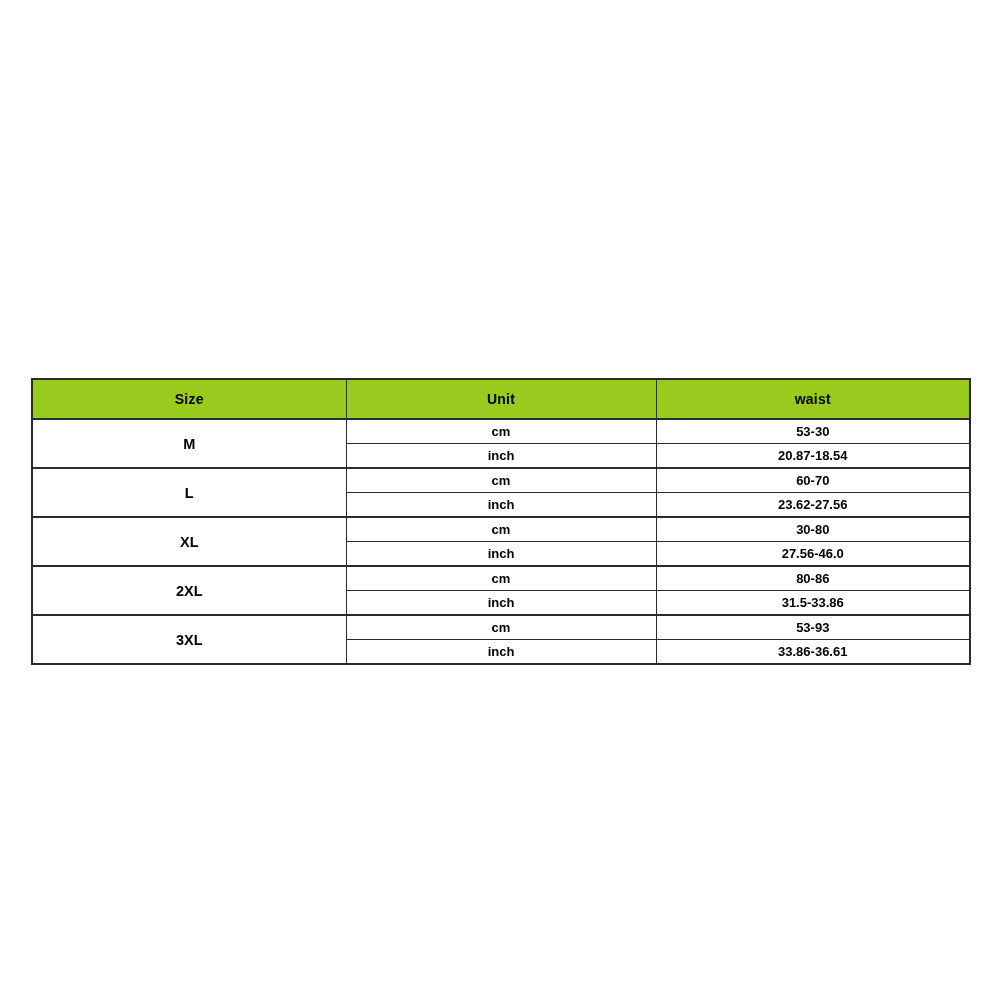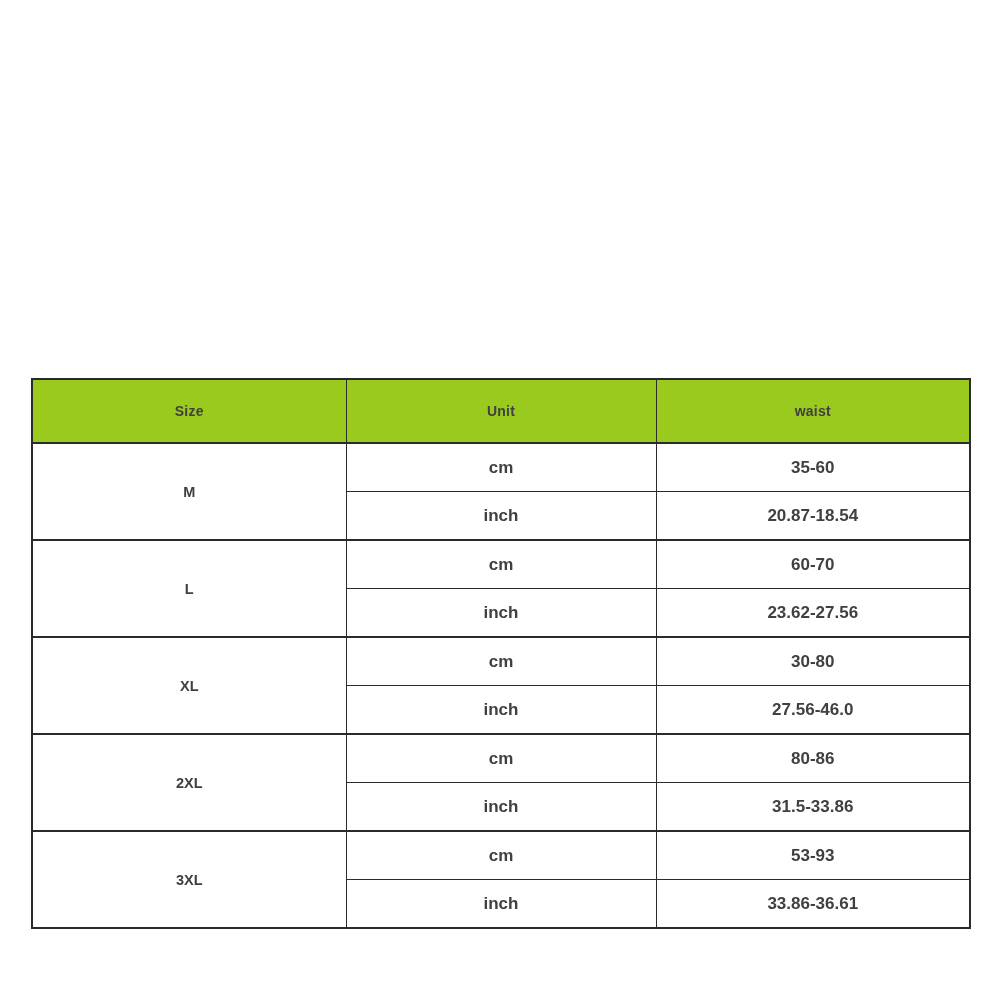--- a/index.html
+++ b/index.html
@@ -38,34 +38,34 @@
   table.size-chart col.col-size  { width: 314px; }
   table.size-chart col.col-unit  { width: 310px; }
   table.size-chart col.col-waist { width: 314px; }
 
   table.size-chart th,
   table.size-chart td {
     border: 1px solid #2b2b2b;
     text-align: center;
     vertical-align: middle;
     font-weight: bold;
-    color: #404040;
-    padding: 12px;
+    color: #000000;
+    padding: 0;
   }
 
   table.size-chart thead th {
     background: #9aca1e;
     height: 38px;
     font-size: 14px;
     letter-spacing: 0.2px;
   }
 
   table.size-chart tbody td {
     height: 23px;
-    font-size: 17px;
+    font-size: 13px;
     background: #ffffff;
   }
 
   table.size-chart td.size-cell {
     font-size: 14.5px;
   }
 
   
   table.size-chart tr.group-start > td {
     border-top: 2px solid #2b2b2b;
@@ -95,21 +95,21 @@
           <th>Unit</th>
           <th>waist</th>
         </tr>
       </thead>
 
       <tbody>
 
         <tr class="group-start">
           <td class="size-cell" rowspan="2">M</td>
           <td>cm</td>
-          <td>35-60</td>
+          <td>53-30</td>
         </tr>
         <tr>
           <td>inch</td>
           <td>20.87-18.54</td>
         </tr>
 
         <tr class="group-start">
           <td class="size-cell" rowspan="2">L</td>
           <td>cm</td>
           <td>60-70</td>

